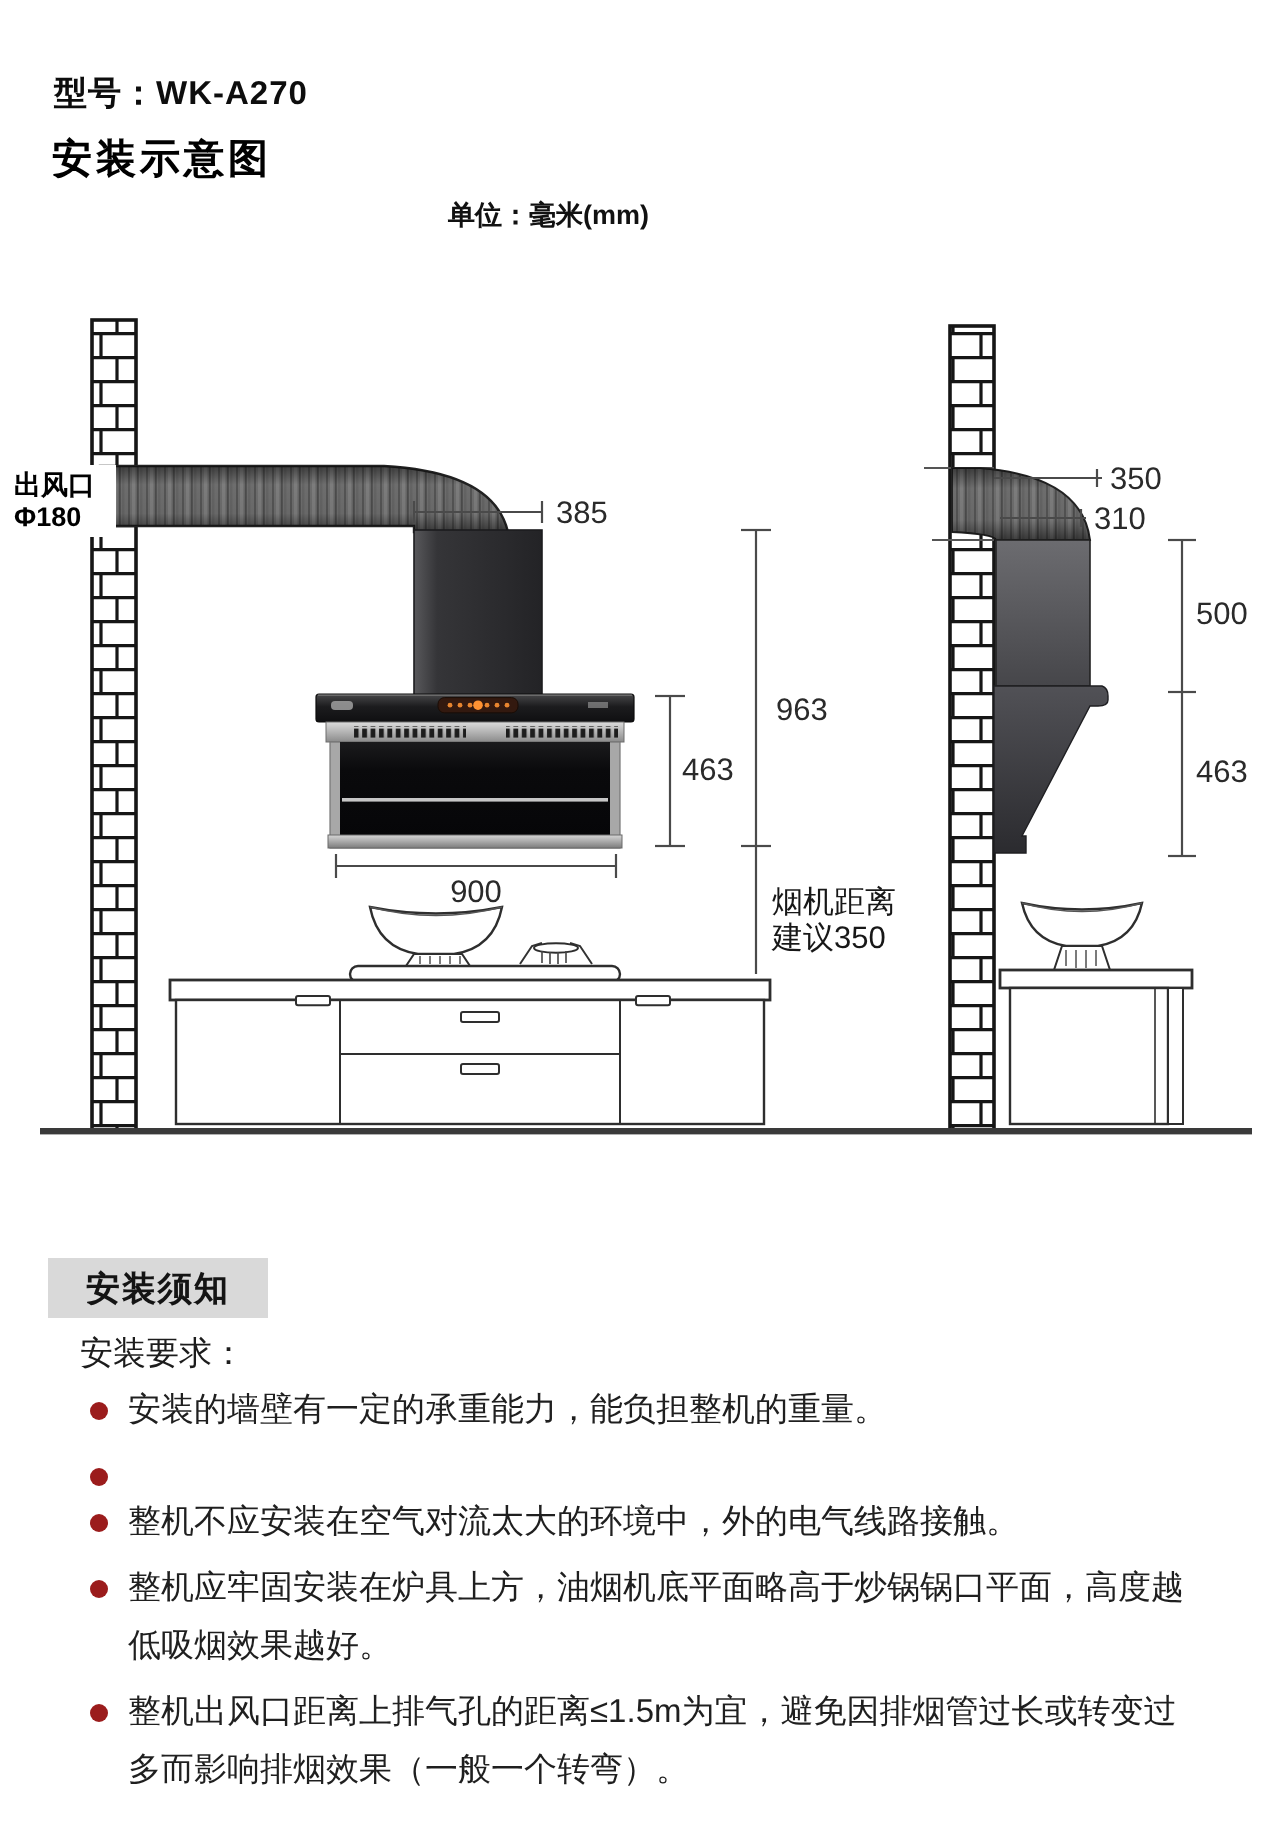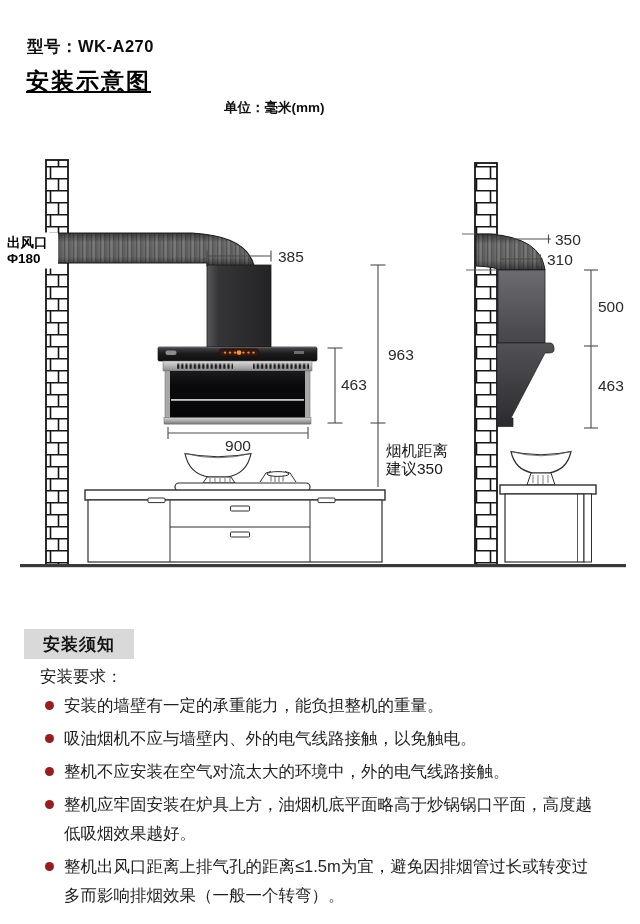--- a/index.html
+++ b/index.html
@@ -3,21 +3,21 @@
 <meta charset="utf-8">
 <style>
   html,body{margin:0;padding:0;background:#f2f2f2;}
   .page{
     position:relative;width:640px;height:924px;background:#ffffff;
     font-family:"Liberation Sans","DejaVu Sans",sans-serif;color:#1a1a1a;
     overflow:hidden;margin:0 auto;
   }
   .abs{position:absolute;}
   .model-line{left:27px;top:36px;font-size:16.5px;font-weight:bold;color:#0d0d0d;letter-spacing:.5px;}
-  .big-title{left:26px;top:66px;font-size:23px;font-weight:bold;color:#000;letter-spacing:2px;text-decoration:underline;}
+  .big-title{left:26px;top:66px;font-size:20px;font-weight:bold;color:#000;letter-spacing:2px;}
   .unit-label{left:224px;top:99px;font-size:13.5px;font-weight:bold;color:#111;}
   .diagram-wrap{left:0;top:130px;width:640px;height:450px;}
   .footnote{left:20px;top:587px;font-size:14px;color:#111;}
   .notice-box{
     left:24px;top:629px;width:110px;height:30px;background:#d9d9d9;
     display:flex;align-items:center;justify-content:center;
     font-size:17px;font-weight:bold;color:#141414;letter-spacing:1px;
   }
   .req-label{left:40px;top:666px;font-size:16.5px;color:#1c1c1c;}
   .req-list{left:45px;top:691px;width:548px;}
@@ -248,21 +248,20 @@
 
   <div class="abs req-label">安装要求：</div>
 
   <div class="abs req-list">
     <div class="req-item">
       <span class="req-dot"></span>
       <div class="req-text">安装的墙壁有一定的承重能力，能负担整机的重量。</div>
     </div>
     <div class="req-item">
       <span class="req-dot"></span>
-      <div class="req-text">吸油烟机不应与墙壁内、外的电气线路接触，以免触电。</div>
     </div>
     <div class="req-item">
       <span class="req-dot"></span>
       <div class="req-text">整机不应安装在空气对流太大的环境中，外的电气线路接触。</div>
     </div>
     <div class="req-item">
       <span class="req-dot"></span>
       <div class="req-text">整机应牢固安装在炉具上方，油烟机底平面略高于炒锅锅口平面，高度越低吸烟效果越好。</div>
     </div>
     <div class="req-item">

